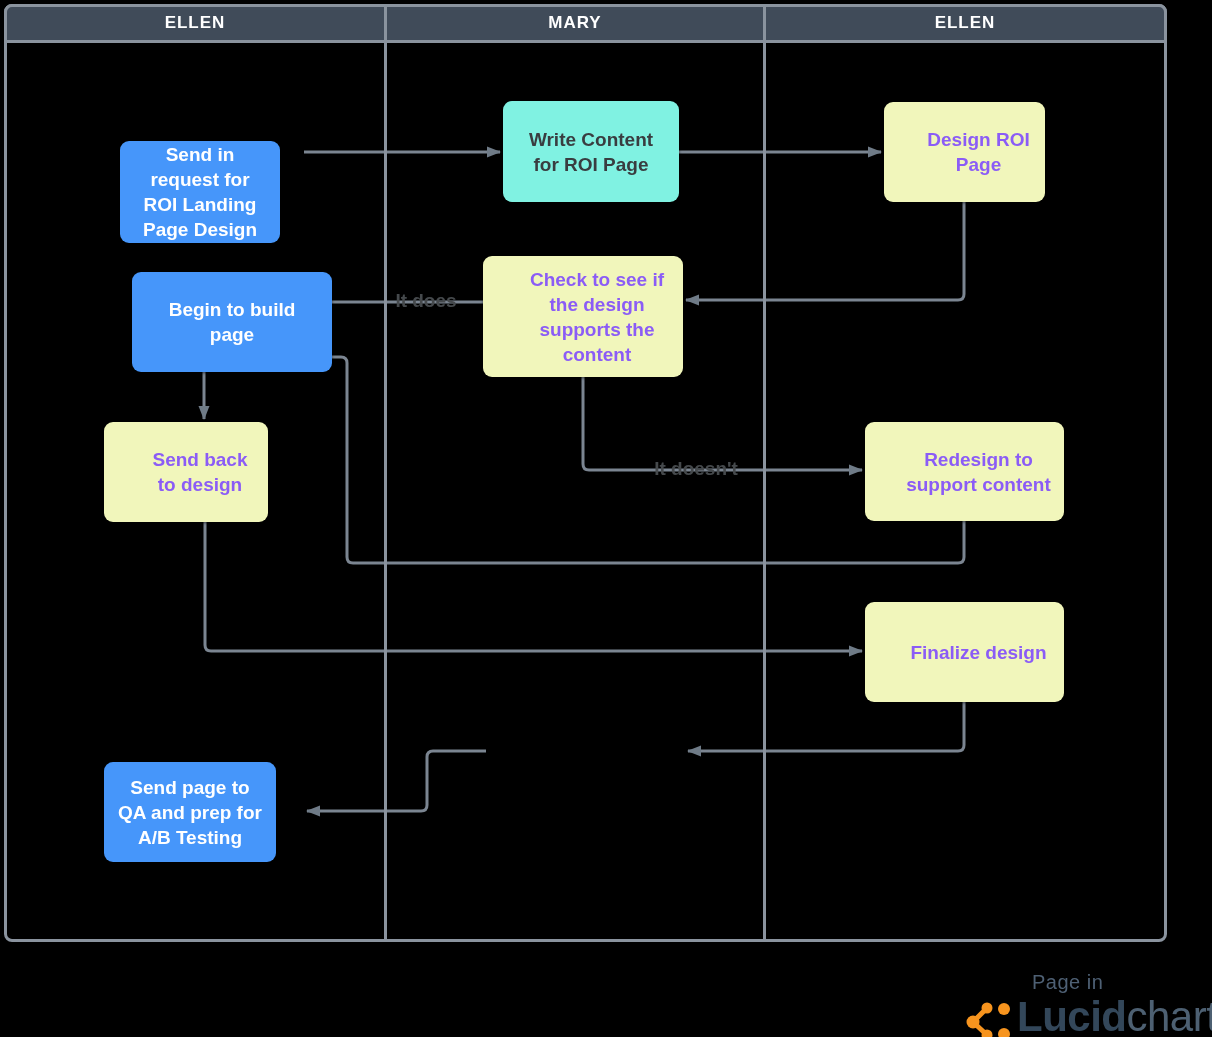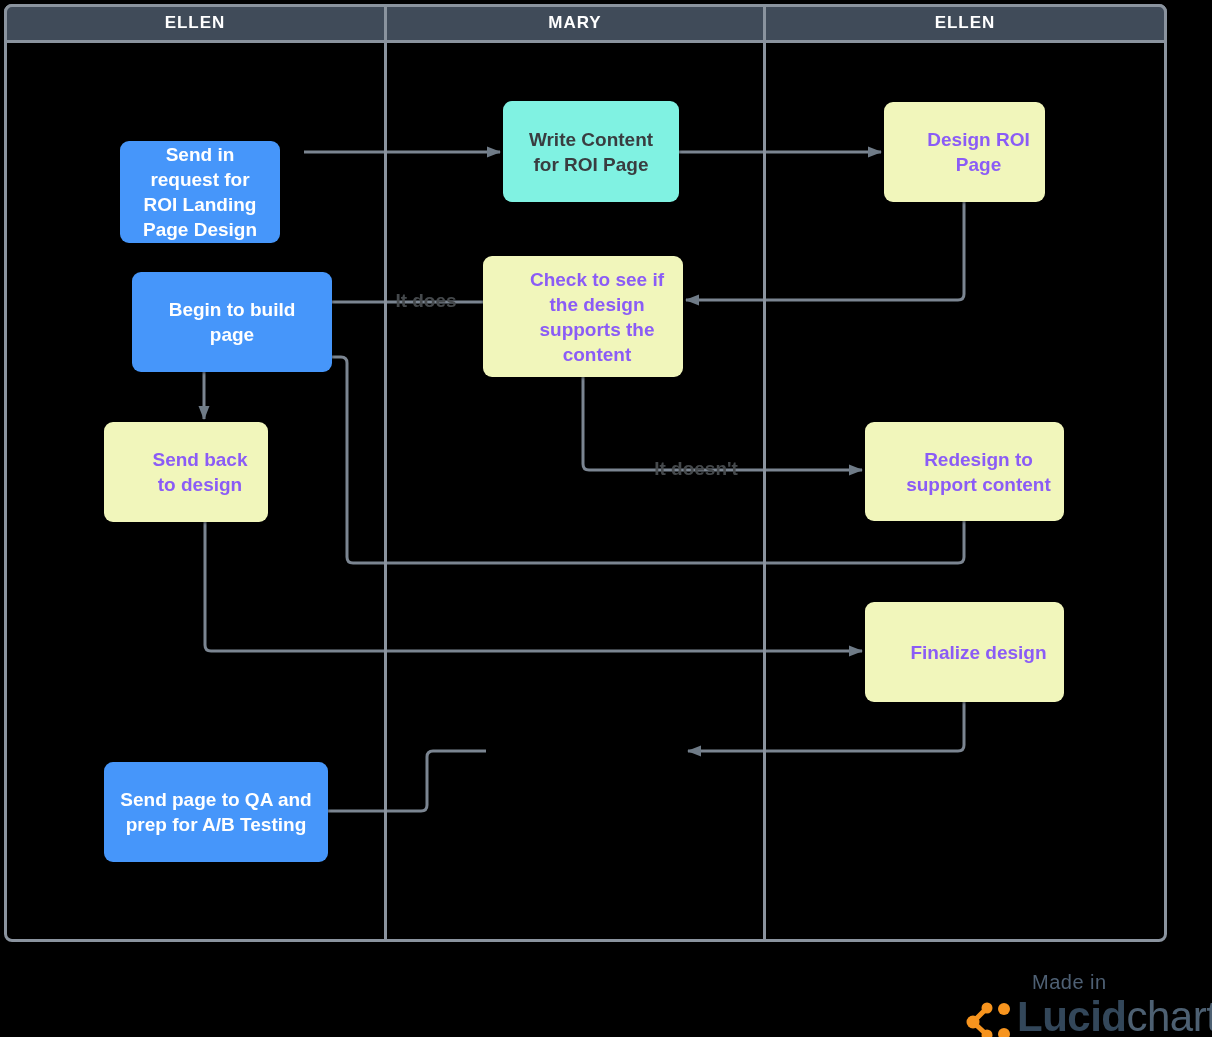--- a/index.html
+++ b/index.html
@@ -101,26 +101,26 @@
   <div class="lane-title" style="left:855px;">ELLEN</div>
 
   <div class="node blue" style="left:120px;top:100px;width:160px;height:102px;margin-top:41px;">Send in request for ROI Landing Page Design</div>
   <div class="node teal" style="left:503px;top:101px;width:176px;height:101px;">Write Content for ROI Page</div>
   <div class="node yellow" style="left:884px;top:102px;width:161px;height:100px;">Design ROI Page</div>
   <div class="node yellow" style="left:483px;top:242px;width:200px;height:121px;margin-top:14px;">Check to see if the design supports the content</div>
   <div class="node blue" style="left:104px;top:272px;width:200px;height:100px;margin-left:28px;">Begin to build page</div>
   <div class="node yellow" style="left:104px;top:422px;width:164px;height:100px;">Send back to design</div>
   <div class="node yellow" style="left:865px;top:422px;width:199px;height:99px;">Redesign to support content</div>
   <div class="node yellow" style="left:865px;top:602px;width:199px;height:100px;">Finalize design</div>
-  <div class="node blue" style="left:104px;top:762px;width:224px;height:100px;">Send page to QA and prep for A/B Testing</div>
+  <div class="node blue" style="left:104px;top:762px;width:172px;height:100px;">Send page to QA and prep for A/B Testing</div>
 
   <div class="edge-label" style="left:426px;top:301px;">It does</div>
   <div class="edge-label" style="left:696px;top:469px;">It doesn't</div>
 
-  <div id="madeIn">Made in</div>
+  <div id="madeIn">Page in</div>
   <svg id="lucidMark" width="52" height="46" viewBox="0 0 52 46">
     <g fill="#f7941e" stroke="#f7941e">
       <line x1="24" y1="13" x2="10" y2="27" stroke-width="5" stroke-linecap="round"></line>
       <line x1="10" y1="27" x2="24" y2="40" stroke-width="5" stroke-linecap="round"></line>
       <circle cx="24" cy="13" r="5.5" stroke="none"></circle>
       <circle cx="10" cy="27" r="6.5" stroke="none"></circle>
       <circle cx="24" cy="40" r="5.5" stroke="none"></circle>
       <circle cx="41" cy="14" r="6" stroke="none"></circle>
       <circle cx="41" cy="39" r="6" stroke="none"></circle>
     </g>

